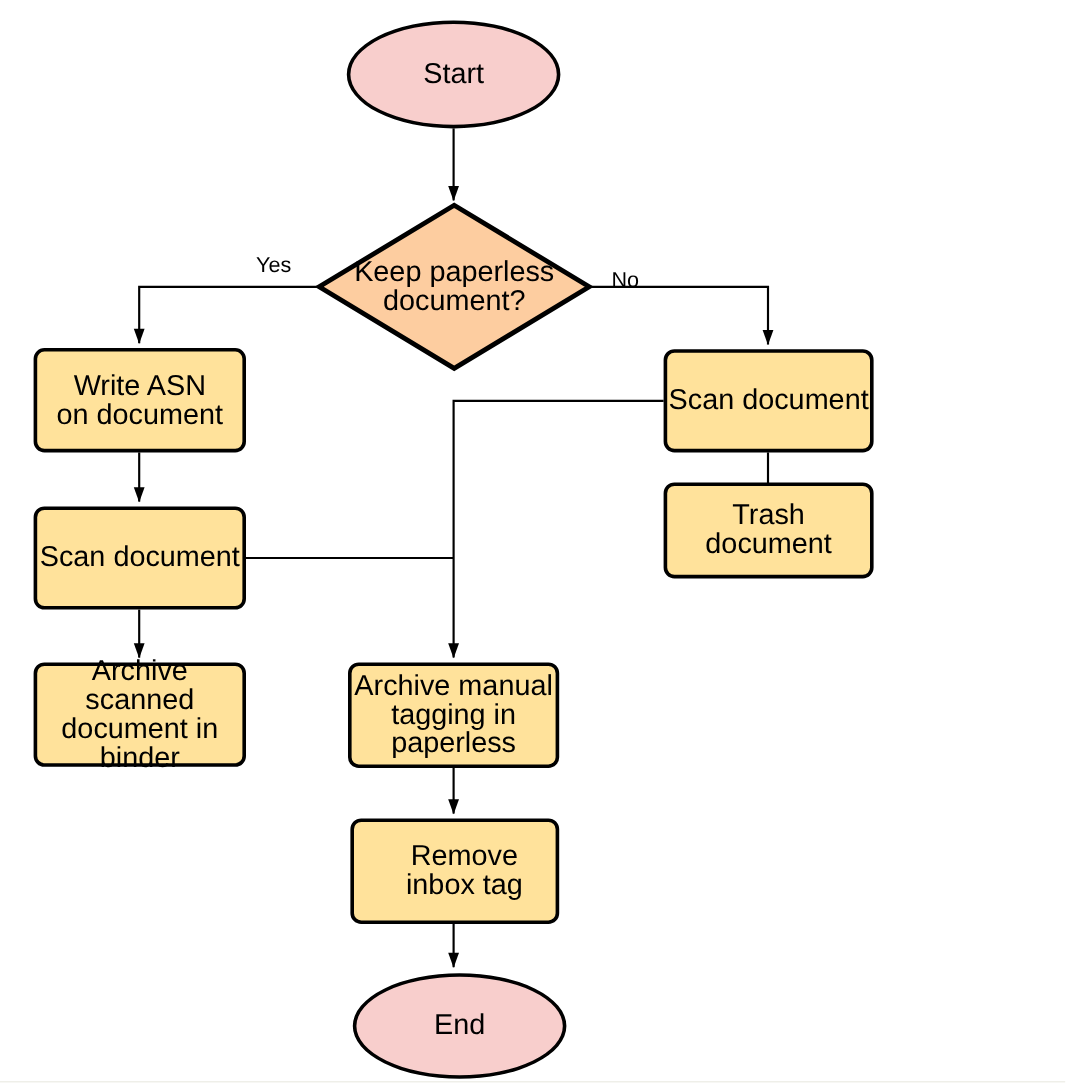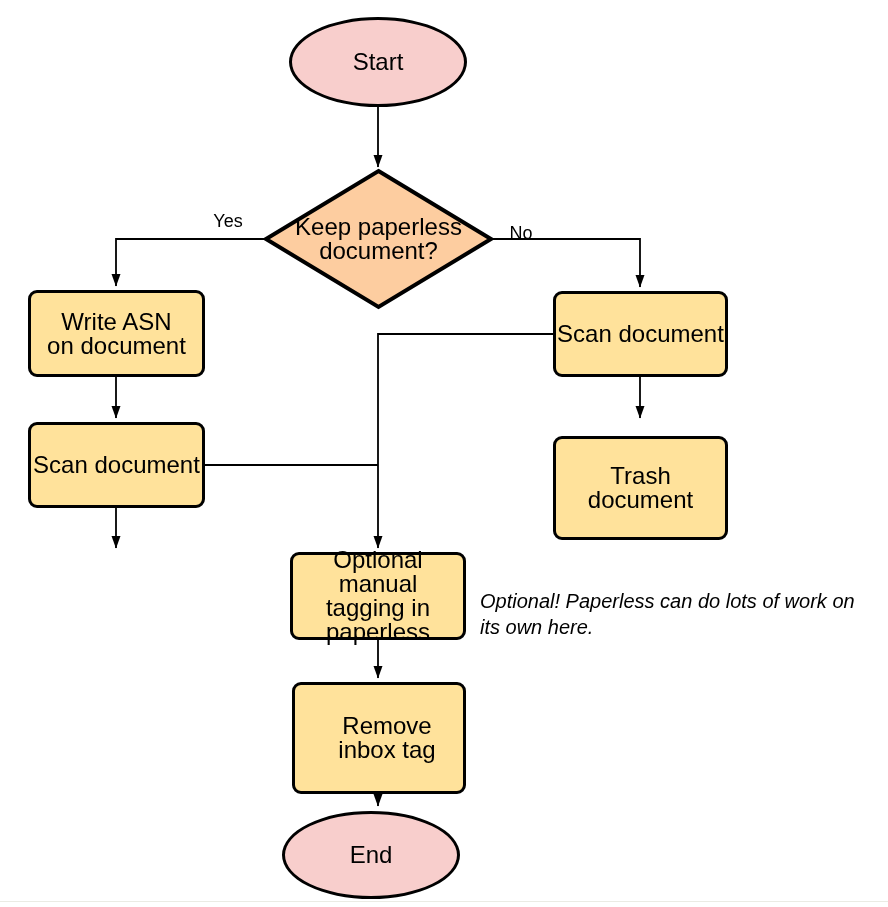--- a/index.html
+++ b/index.html
@@ -57,24 +57,24 @@
     position: absolute;
     left: 266px; top: 171px; width: 225px; height: 136px;
     background: transparent;
   }
 
   #n-start     { left: 289px; top: 17px;  width: 178px; height: 90px; }
   #n-write-asn { left: 28px;  top: 290px; width: 177px; height: 87px; justify-content: center; }
   #n-scan-left { left: 28px;  top: 422px; width: 177px; height: 86px; }
   #n-archive   { left: 28px;  top: 552px; width: 177px; height: 87px; }
   #n-scan-right{ left: 553px; top: 291px; width: 175px; height: 86px; }
-  #n-trash     { left: 553px; top: 436px; width: 175px; height: 104px; }
+  #n-trash     { left: 553px; top: 402px; width: 175px; height: 80px; }
   #n-tagging   { left: 290px; top: 552px; width: 176px; height: 88px; }
-  #n-remove    { left: 292px; top: 682px; width: 174px; height: 112px; padding-left: 16px; }
-  #n-end       { left: 282px; top: 811px; width: 178px; height: 88px; }
+  #n-remove    { left: 292px; top: 682px; width: 174px; height: 88px; padding-left: 16px; }
+  #n-end       { left: 294px; top: 811px; width: 178px; height: 88px; }
 
   .edge-label {
     position: absolute;
     font-size: 18px;
     line-height: 20px;
     text-align: center;
     color: var(--text, #000000);
   }
   #lbl-yes { left: 198px; top: 211px; width: 60px; }
   #lbl-no  { left: 496px; top: 223px; width: 50px; }
@@ -134,45 +134,48 @@
 
   <div class="node rect" id="n-write-asn">
     <span class="node-label">Write ASN
 on document</span>
   </div>
 
   <div class="node rect" id="n-scan-left">
     <span class="node-label">Scan document</span>
   </div>
 
+  <div class="node rect" id="n-archive">
+    <span class="node-label">Archive scanned
+document in
+binder</span>
+  </div>
 
   <div class="node rect" id="n-scan-right">
     <span class="node-label">Scan document</span>
   </div>
 
   <div class="node rect" id="n-trash">
     <span class="node-label">Trash document</span>
   </div>
 
   <div class="node rect" id="n-tagging">
-    <span class="node-label">Optional manual
+    <span class="node-label">Archive manual
 tagging in
 paperless</span>
   </div>
 
   <div class="node rect" id="n-remove">
     <span class="node-label">Remove
 inbox tag</span>
   </div>
 
   <div class="node ellipse" id="n-end">
     <span class="node-label">End</span>
   </div>
 
   <div class="edge-label" id="lbl-yes">Yes</div>
   <div class="edge-label" id="lbl-no">No</div>
 
-  <div class="annotation">Optional! Paperless can do lots of work on
-its own here.</div>
 
   <div class="bottom-divider"></div>
 
 </div>
 
 </body></html>

